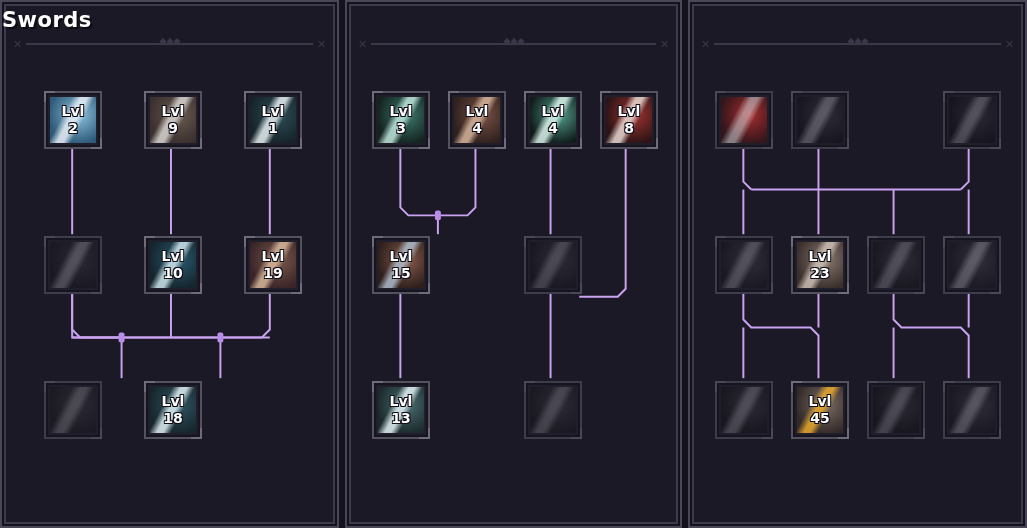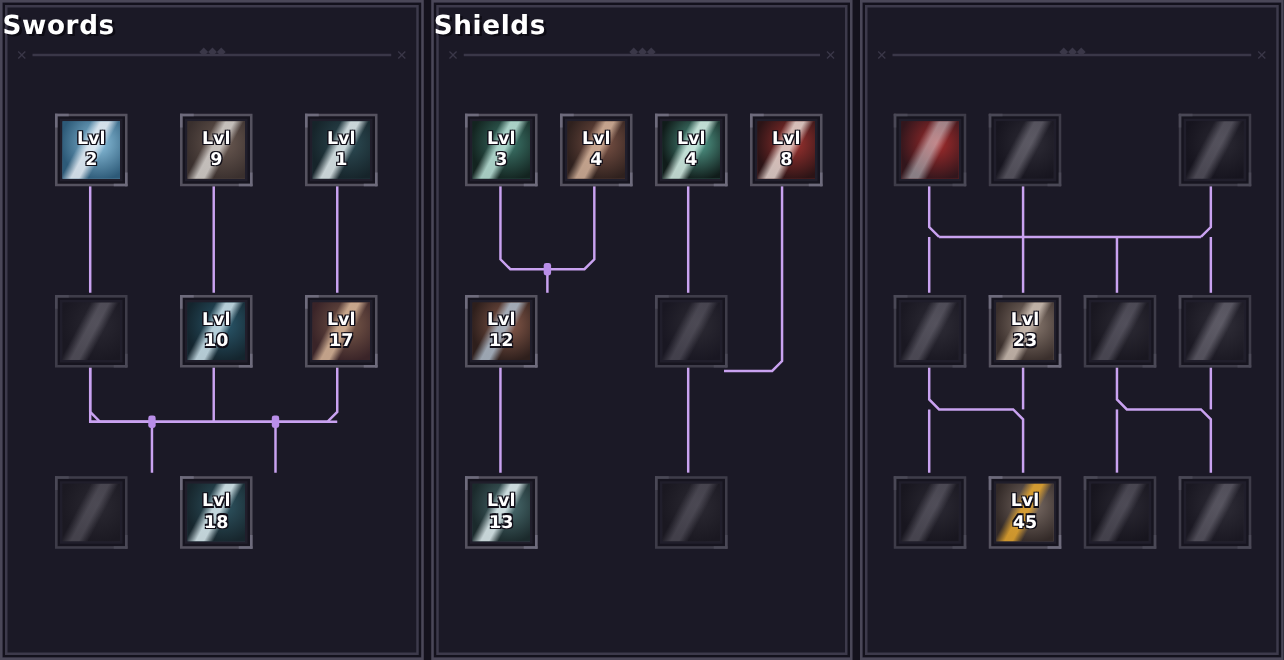--- a/index.html
+++ b/index.html
@@ -182,21 +182,21 @@
           </div>
         </div>
         <div class="node" style="left: 242px; top: 234px;">
           <div class="frame">
             <div class="art" style="background: radial-gradient(circle at 62% 38%, rgb(122, 90, 74) 0%, rgb(58, 36, 40) 74%), linear-gradient(135deg, rgb(58, 36, 40) 0%, rgb(122, 90, 74) 100%);">
               <div style="position: absolute; inset: 0px; background: linear-gradient(118deg, transparent 32%, rgb(217, 183, 154) 44%, rgb(217, 183, 154) 53%, transparent 64%); opacity: 0.85;"></div>
             </div>
           </div>
           <div class="lvl">
             <span>Lvl</span>
-            <span class="num">17</span>
+            <span class="num">19</span>
           </div>
         </div>
         <div class="node locked" style="left: 42px; top: 379px;">
           <div class="frame">
             <div class="art" style="background: radial-gradient(circle at 62% 38%, rgb(43, 41, 50) 0%, rgb(27, 25, 34) 74%), linear-gradient(135deg, rgb(27, 25, 34) 0%, rgb(43, 41, 50) 100%);">
               <div style="position: absolute; inset: 0px; background: linear-gradient(118deg, transparent 32%, rgb(110, 107, 118) 44%, rgb(110, 107, 118) 53%, transparent 64%); opacity: 0.5;"></div>
             </div>
           </div>
         </div>
         <div class="node" style="left: 142px; top: 379px;">
@@ -206,21 +206,20 @@
             </div>
           </div>
           <div class="lvl">
             <span>Lvl</span>
             <span class="num">18</span>
           </div>
         </div>
       </div>
     </div>
     <div class="panel panel-shields">
-      <div class="panel-title">Shields</div>
       <div class="divider">
         <span class="dline"></span>
         <span class="dend left">✕</span>
         <span class="dend right">✕</span>
         <span class="dcenter">
           <i></i>
           <i></i>
           <i></i>
         </span>
       </div>
@@ -282,21 +281,21 @@
           </div>
         </div>
         <div class="node" style="left: 25px; top: 234px;">
           <div class="frame">
             <div class="art" style="background: radial-gradient(circle at 62% 38%, rgb(138, 92, 76) 0%, rgb(46, 31, 28) 74%), linear-gradient(135deg, rgb(46, 31, 28) 0%, rgb(138, 92, 76) 100%);">
               <div style="position: absolute; inset: 0px; background: linear-gradient(118deg, transparent 32%, rgb(174, 188, 203) 44%, rgb(174, 188, 203) 53%, transparent 64%); opacity: 0.85;"></div>
             </div>
           </div>
           <div class="lvl">
             <span>Lvl</span>
-            <span class="num">12</span>
+            <span class="num">15</span>
           </div>
         </div>
         <div class="node locked" style="left: 177px; top: 234px;">
           <div class="frame">
             <div class="art" style="background: radial-gradient(circle at 62% 38%, rgb(45, 43, 52) 0%, rgb(25, 23, 34) 74%), linear-gradient(135deg, rgb(25, 23, 34) 0%, rgb(45, 43, 52) 100%);">
               <div style="position: absolute; inset: 0px; background: linear-gradient(118deg, transparent 32%, rgb(108, 105, 117) 44%, rgb(108, 105, 117) 53%, transparent 64%); opacity: 0.5;"></div>
             </div>
           </div>
         </div>
         <div class="node" style="left: 25px; top: 379px;">

